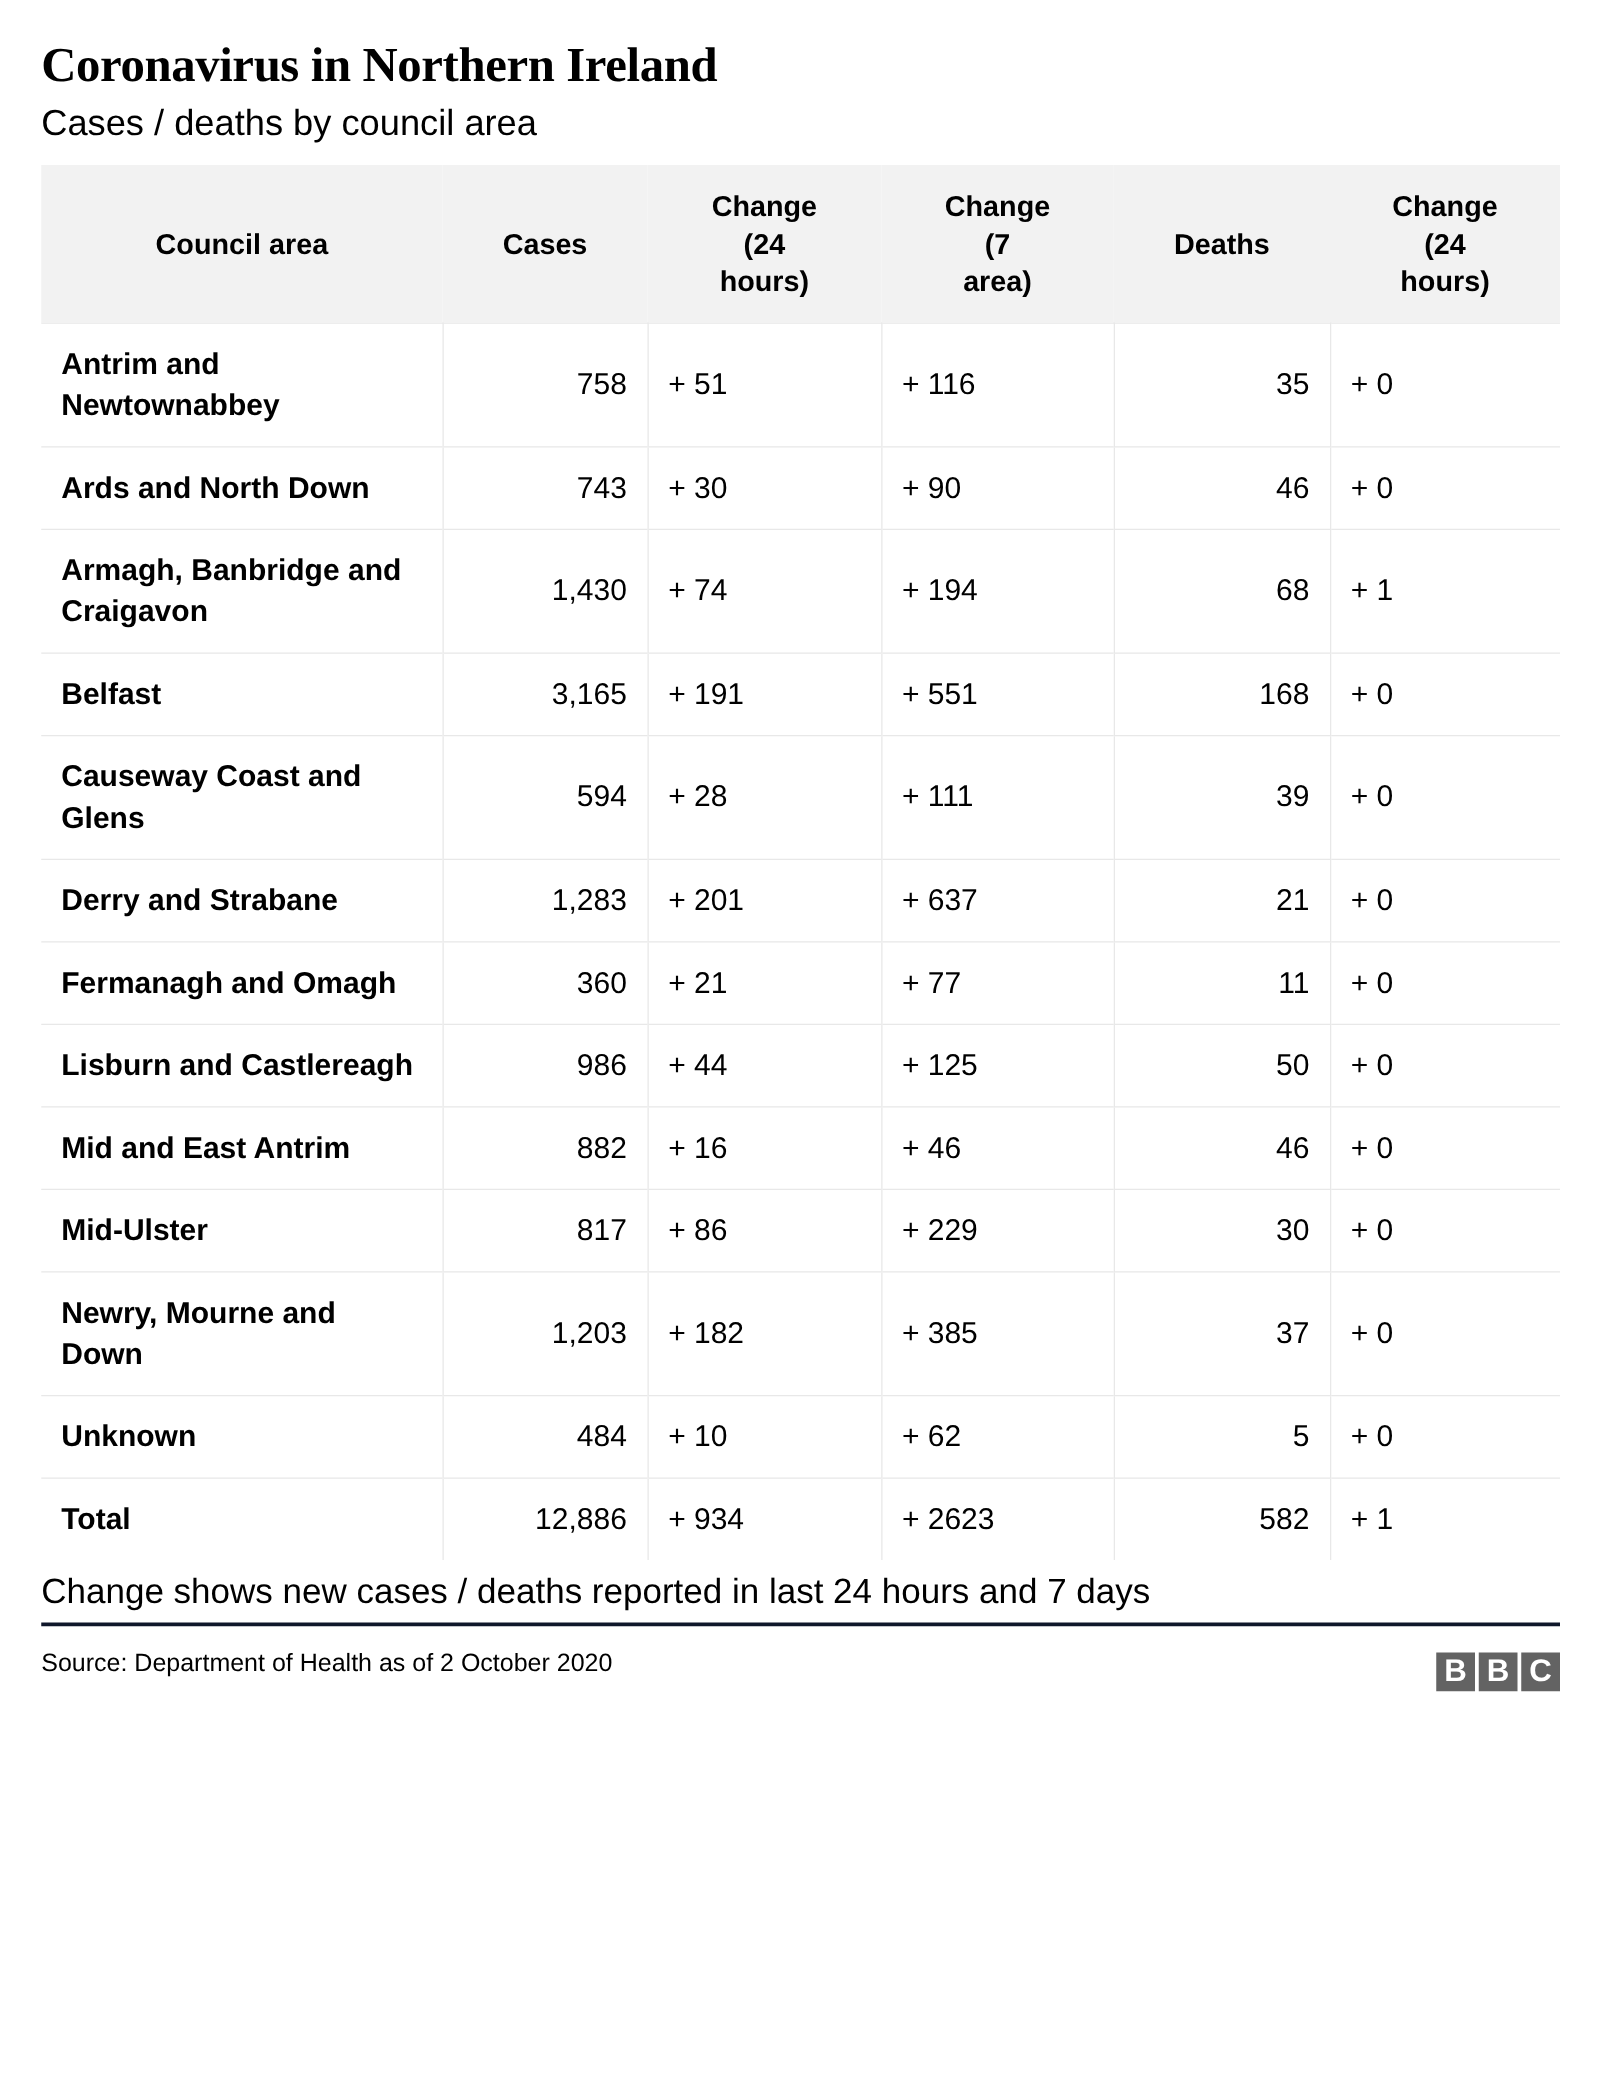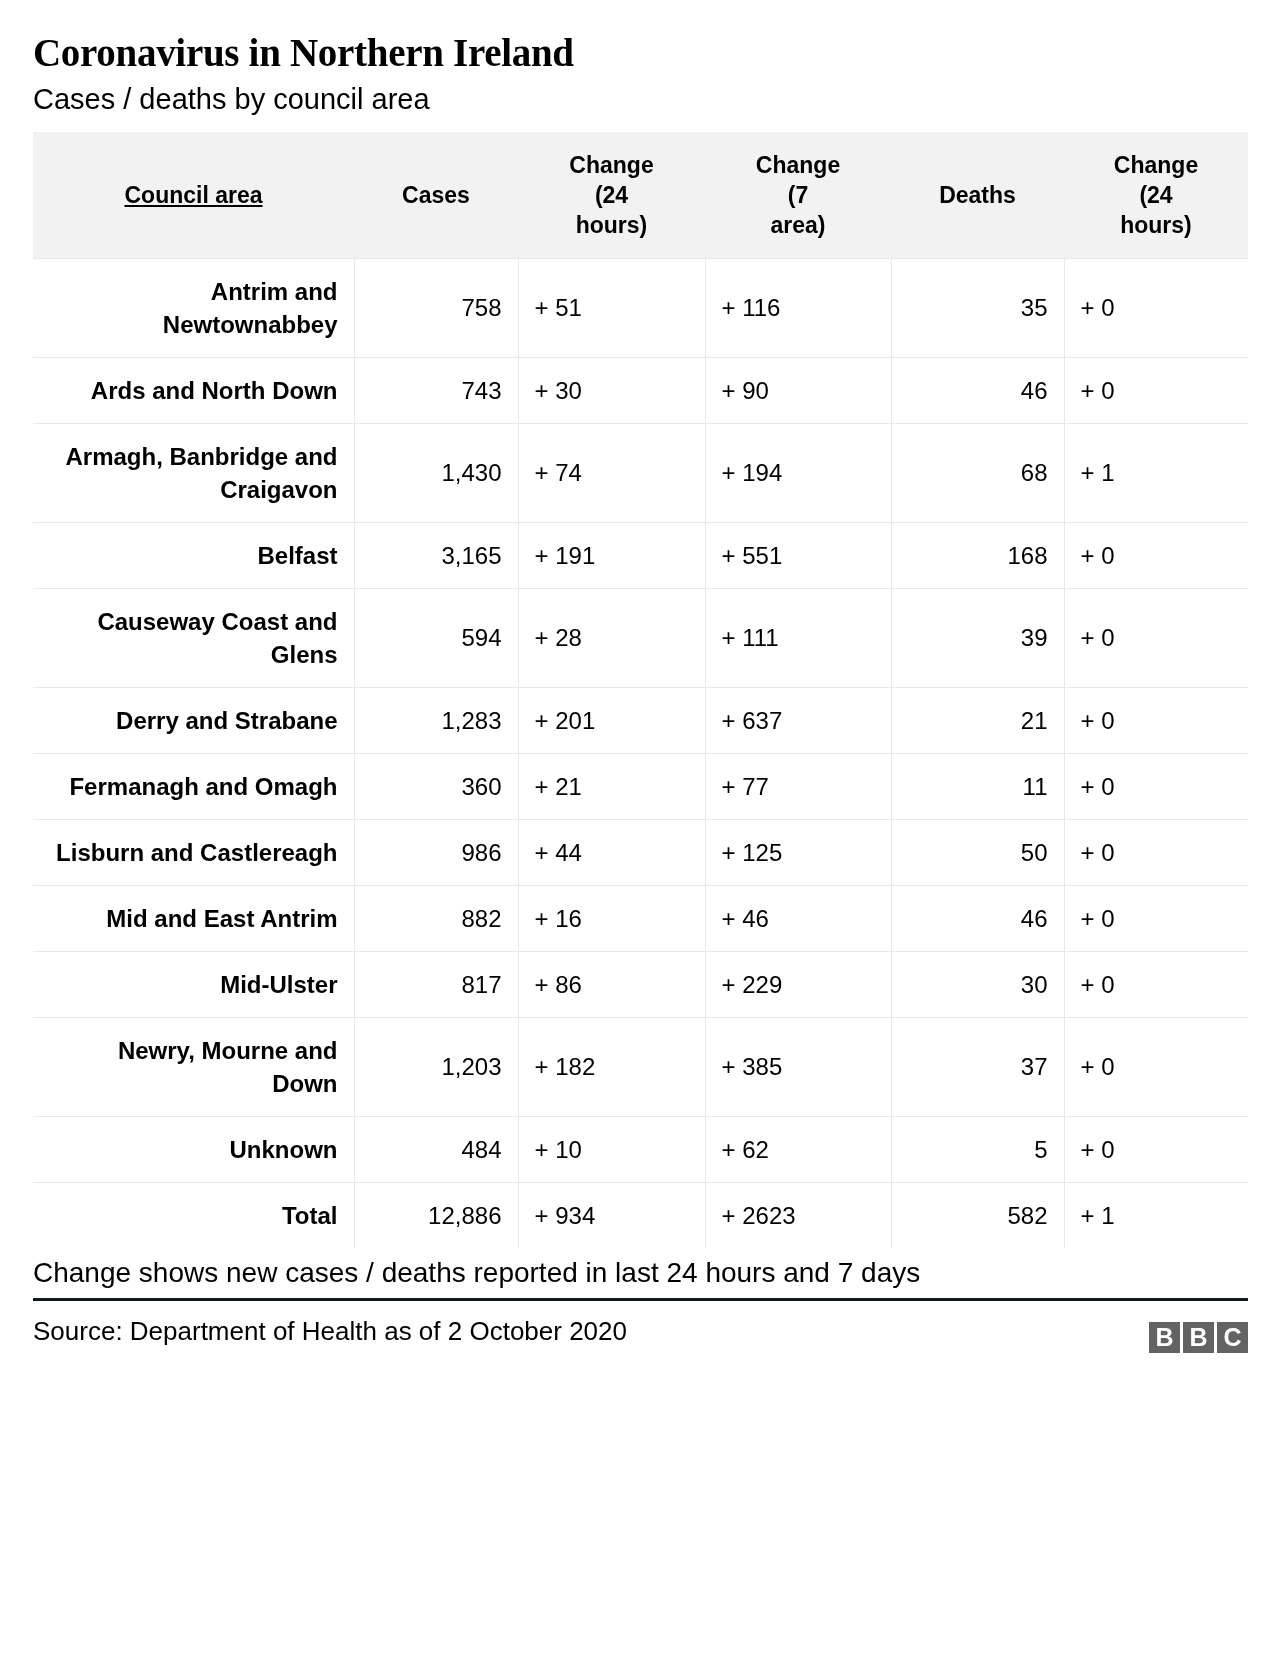--- a/index.html
+++ b/index.html
@@ -63,41 +63,41 @@
     background: #f2f2f2;
     font-size: 23px;
     font-weight: bold;
     line-height: 30px;
     vertical-align: middle;
     padding: 14px 16px;
     height: 126px;
     border: none;
     text-align: center;
   }
-  th.h-area   { text-align: left; padding-left: 26px; text-decoration: underline; }
+  th.h-area   { text-align: left; padding-left: 26px; }
   th.h-cases  { text-align: right; padding-right: 22px; }
   th.h-ch24   { text-align: left; padding-left: 19px; }
   th.h-ch7    { text-align: left; padding-left: 19px; }
   th.h-deaths { text-align: right; padding-right: 22px; }
   th.h-dch24  { text-align: left; padding-left: 19px; }
 
   table.data tbody td {
     font-size: 24px;
     line-height: 33px;
     vertical-align: middle;
     border-top: 1px solid #e8e8e8;
     border-right: 1px solid #e8e8e8;
     padding: 16px 16px;
   }
   table.data tbody td.col-dch24 { border-right: none; }
   table.data tbody tr td { background: #ffffff; }
 
   td.cell-area {
     font-weight: bold;
-    text-align: right;
+    text-align: left;
     padding-left: 26px;
     padding-right: 10px;
   }
   td.cell-num {
     text-align: right;
     padding-right: 22px;
     font-weight: normal;
   }
   td.cell-chg {
     text-align: left;
@@ -116,21 +116,21 @@
   }
   .source-row {
     margin: 0 33px;
     padding: 14px 0 0 0;
     width: 1215px;
     display: flex;
     align-items: flex-start;
     justify-content: space-between;
   }
   .source-text {
-    font-size: 26px;
+    font-size: 20px;
     line-height: 33px;
   }
   .bbc-logo {
     display: flex;
     gap: 3px;
     margin-top: 7px;
   }
   .bbc-logo span {
     display: block;
     width: 31px;

